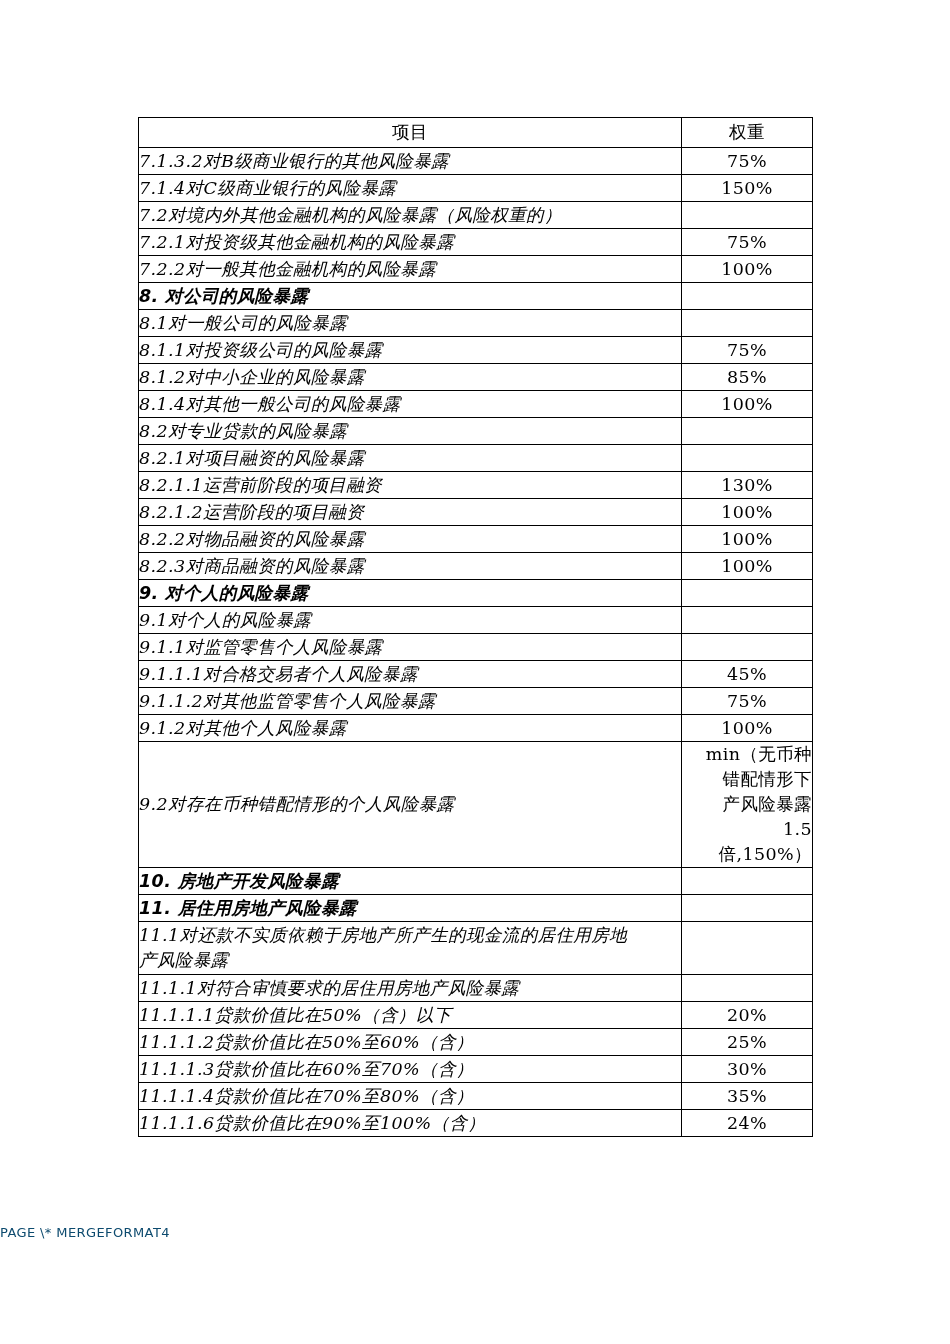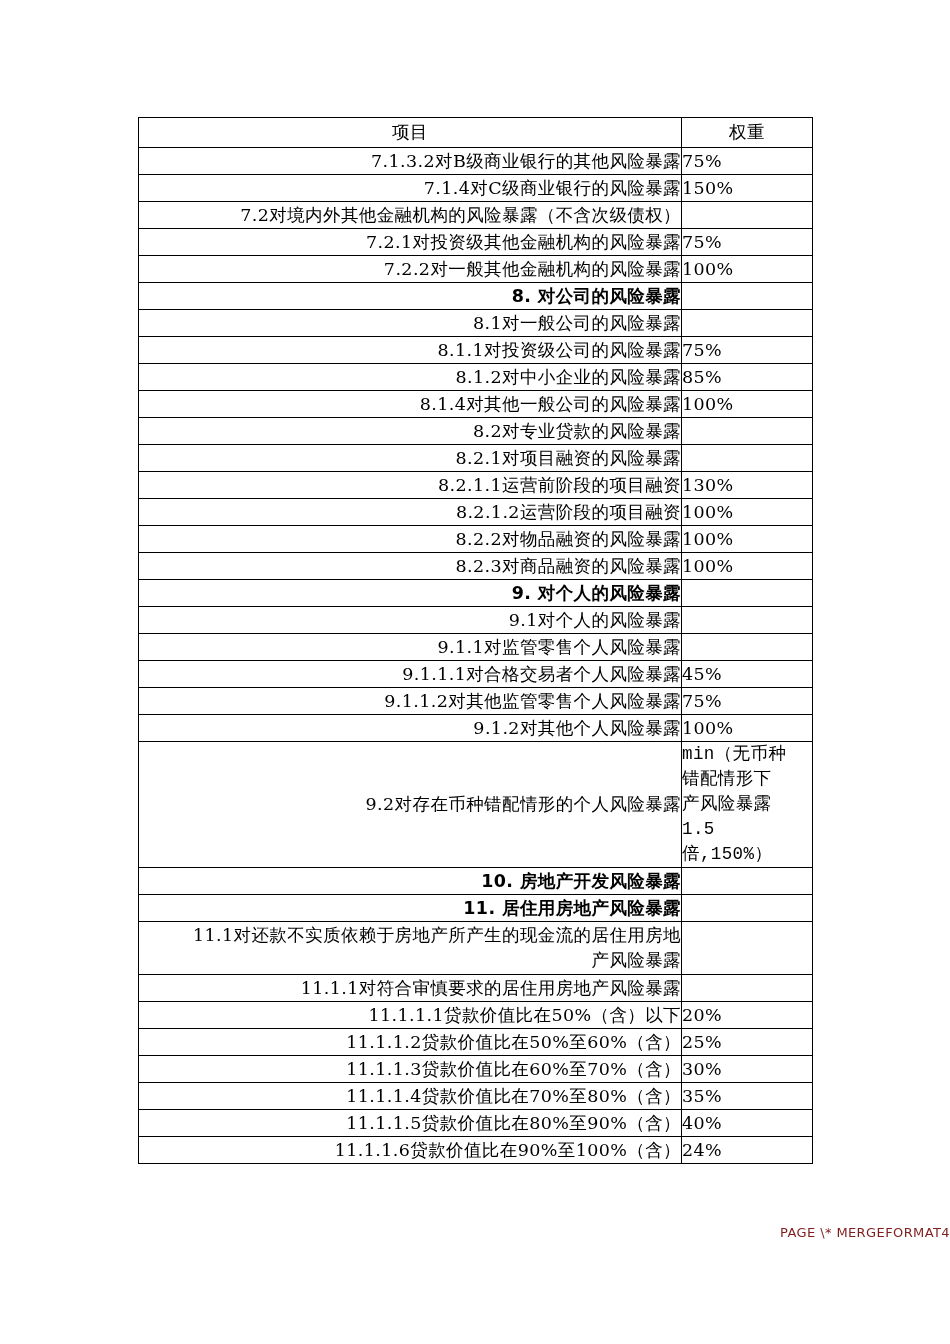--- a/index.html
+++ b/index.html
@@ -47,26 +47,28 @@
     border: 1px solid #000000;
     padding: 0;
     vertical-align: middle;
     font-size: 17.5px;
     line-height: 25px;
     letter-spacing: 0.4px;
   }
 
   
   td.item {
-    text-align: right;
+    text-align: left;
     padding: 0 2px 0 6px;
     height: 26px;
+    font-style: italic;
   }
   
   td.weight {
+    text-align: center;
     font-size: 16px;
     letter-spacing: 0.2px;
     height: 26px;
   }
 
   
   td.hdr {
     text-align: center;
     height: 29px;
     font-size: 17.5px;
@@ -81,47 +83,46 @@
   }
 
   
   td.tall-item {
     height: 117px;
     vertical-align: middle;
   }
   td.tall-weight {
     height: 117px;
     vertical-align: middle;
-    text-align: left;
+    text-align: right;
     font-size: 16px;
     line-height: 23px;
     padding: 0 2px;
-    font-family: Liberation Mono, monospace;
   }
   td.tall-weight .wline { display: block; white-space: nowrap; }
 
   
   td.two-line {
     height: 52px;
     vertical-align: top;
     padding-top: 1px;
   }
   td.two-line .tl { display: block; line-height: 25px; }
 
   
   .footer {
     position: absolute;
     left: 0;
     top: 1225px;
     width: 950px;
-    text-align: right;
+    text-align: left;
     font-family: "DejaVu Sans", "Liberation Sans", sans-serif;
     font-size: 13px;
     letter-spacing: 0.4px;
-    color: #7f1d1d;
+    color: #0c4a6e;
   }
 </style>
 </head>
 <body>
 
 <div class="page">
 
   <div class="table-wrap">
     <table class="wt">
       <colgroup>
@@ -135,21 +136,21 @@
         </tr>
       <tr>
             <td class="item">7.1.3.2对B级商业银行的其他风险暴露</td>
             <td class="weight">75%</td>
           </tr>
           <tr>
             <td class="item">7.1.4对C级商业银行的风险暴露</td>
             <td class="weight">150%</td>
           </tr>
           <tr>
-            <td class="item">7.2对境内外其他金融机构的风险暴露（不含次级债权）</td>
+            <td class="item">7.2对境内外其他金融机构的风险暴露（风险权重的）</td>
             <td class="weight"></td>
           </tr>
           <tr>
             <td class="item">7.2.1对投资级其他金融机构的风险暴露</td>
             <td class="weight">75%</td>
           </tr>
           <tr>
             <td class="item">7.2.2对一般其他金融机构的风险暴露</td>
             <td class="weight">100%</td>
           </tr>
@@ -260,24 +261,20 @@
           </tr>
           <tr>
             <td class="item">11.1.1.3贷款价值比在60%至70%（含）</td>
             <td class="weight">30%</td>
           </tr>
           <tr>
             <td class="item">11.1.1.4贷款价值比在70%至80%（含）</td>
             <td class="weight">35%</td>
           </tr>
           <tr>
-            <td class="item">11.1.1.5贷款价值比在80%至90%（含）</td>
-            <td class="weight">40%</td>
-          </tr>
-          <tr>
             <td class="item">11.1.1.6贷款价值比在90%至100%（含）</td>
             <td class="weight">24%</td>
           </tr>
         </tbody>
     </table>
   </div>
 
   <div class="footer">PAGE  \* MERGEFORMAT4</div>
 
 </div>

